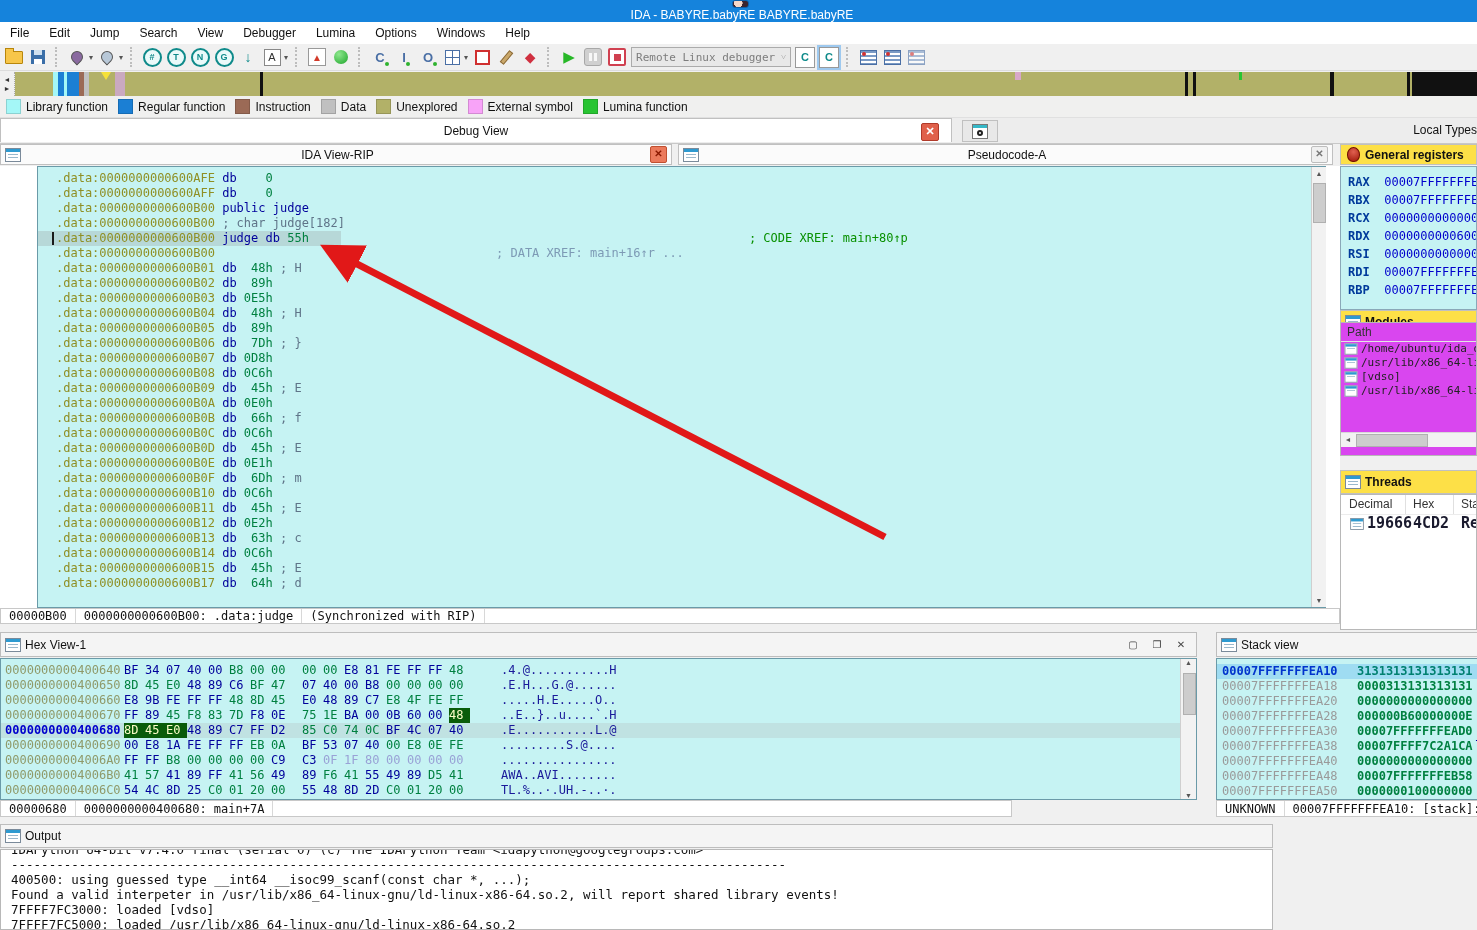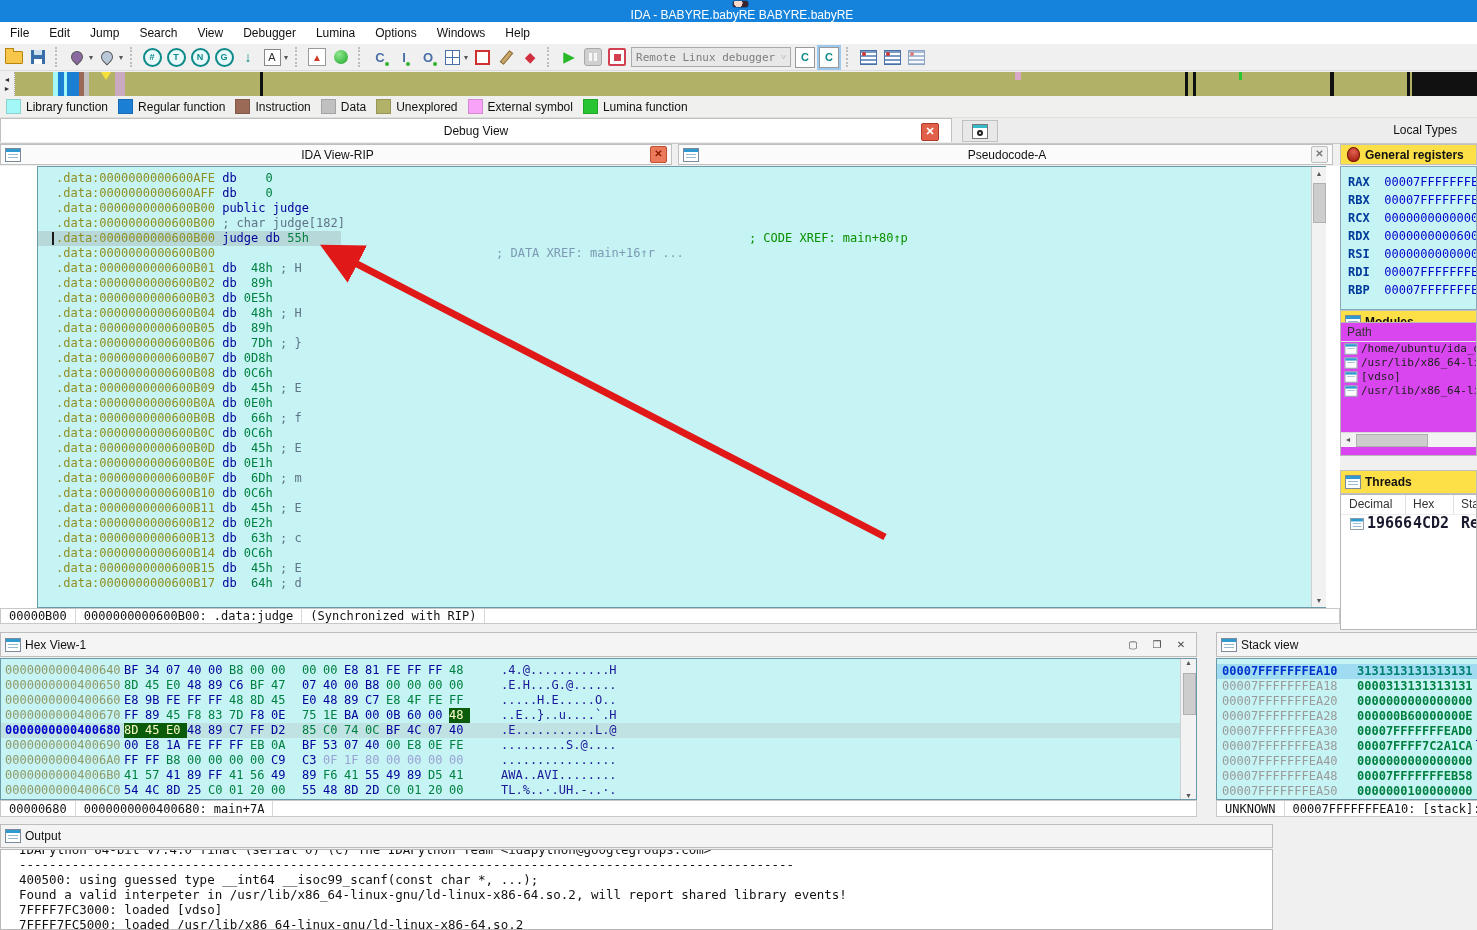--- a/index.html
+++ b/index.html
@@ -65,21 +65,21 @@
   .lg-item{display:flex;align-items:center;margin-right:10px;}
   .lg-sw{width:13px;height:13px;margin-right:5px;border:1px solid rgba(0,0,0,.15);}
   
   .tabbar{position:absolute;left:0;top:118px;width:1477px;height:25px;background:#ededed;border-bottom:1px solid #c8c8c8;}
   .tab-debugview{position:absolute;left:0;top:0;width:952px;height:24px;background:#fff;border:1px solid #c0c0c0;border-bottom:none;box-sizing:border-box;display:flex;align-items:center;justify-content:center;}
   .tab-close{position:absolute;right:12px;top:4px;width:16px;height:16px;background:#e0604a;border:1px solid #b03a2a;border-radius:2px;color:#fff;font-size:11px;line-height:14px;text-align:center;font-weight:bold;}
   .tab-icon{position:absolute;left:962px;top:2px;width:36px;height:22px;background:#e8e8e8;border:1px solid #c0c0c0;box-sizing:border-box;display:flex;align-items:center;justify-content:center;}
   .infoicon{width:14px;height:13px;background:#fff;border:1px solid #777;position:relative;}
   .infoicon::before{content:"";position:absolute;left:0;right:0;top:0;height:3px;background:#35b8c8;}
   .infoicon::after{content:"";position:absolute;left:4px;top:5px;width:6px;height:6px;border-radius:50%;border:2px solid #222;box-sizing:border-box;}
-  .tab-right{position:absolute;left:1000px;top:0;width:477px;height:24px;display:flex;align-items:center;justify-content:flex-end;padding-right:20px;box-sizing:border-box;}
+  .tab-right{position:absolute;left:1000px;top:0;width:477px;height:24px;display:flex;align-items:center;justify-content:flex-end;padding-right:0;box-sizing:border-box;}
   
   .hdr{position:absolute;height:21px;background:#fbfbfb;border:1px solid #c0c0c0;box-sizing:border-box;display:flex;align-items:center;}
   .hdr .ttl{flex:1;text-align:center;}
   .miniwin{width:14px;height:12px;background:#fff;border:1px solid #7a8a9a;position:relative;flex:none;margin:0 4px;}
   .miniwin::before{content:"";position:absolute;left:0;right:0;top:0;height:3px;background:#2e9ad0;}
   .miniwin::after{content:"";position:absolute;left:2px;right:2px;top:5px;height:5px;
      background:repeating-linear-gradient(to bottom,#9ab8cc 0 1px,transparent 1px 3px);}
   .xclose{width:15px;height:15px;margin-right:4px;border-radius:2px;font-size:10px;line-height:13px;text-align:center;font-weight:bold;flex:none;}
   .xclose.red{background:#eb7a5c;border:1px solid #c05030;color:#8a1800;}
   .xclose.gray{background:#f0f0f0;border:1px solid #bdbdbd;color:#777;}
@@ -148,21 +148,21 @@
   .sr .sa{position:absolute;left:5px;color:#9a9a9a;}
   .sr.sel .sa{color:#0033cc;font-weight:bold;}
   .sr .sv{position:absolute;left:140px;color:#008040;font-weight:bold;}
   .sr.sel .sv{color:#008070;}
   .sr .sn{position:absolute;left:258px;color:#00009b;}
   
   .outwin{position:absolute;left:0;top:820px;width:1273px;height:110px;}
   .out-title{position:absolute;left:0;top:4px;width:100%;height:24px;background:#f4f4f4;border:1px solid #bdbdbd;box-sizing:border-box;display:flex;align-items:center;}
   .out-content{position:absolute;left:0;top:29px;width:100%;height:81px;background:#fff;border:1px solid #b8b8b8;box-sizing:border-box;overflow:hidden;font-family:"DejaVu Sans Mono",monospace;font-size:12.5px;color:#111;}
   .out-lines{margin-top:-8px;}
-  .ol{height:15px;line-height:15px;white-space:pre;padding-left:18px;}
+  .ol{height:15px;line-height:15px;white-space:pre;padding-left:10px;}
 </style>
 </head>
 <body>
 
 <div id="app">
 
   <div class="titlebar">
     <div class="app-icon"></div>
     <span class="title-text">IDA - BABYRE.babyRE BABYRE.babyRE</span>
   </div>
@@ -482,21 +482,21 @@
         <div class="hx"><span class="ha">0000000000400690</span><span class="hb"><span class="byte bn">00</span><span class="byte bn">E8</span><span class="byte bn">1A</span><span class="byte bn">FE</span><span class="byte bn">FF</span><span class="byte bn">FF</span><span class="byte bg">EB</span><span class="byte bg">0A</span><span class="byte bn gap">BF</span><span class="byte bn">53</span><span class="byte bn">07</span><span class="byte bn">40</span><span class="byte bg">00</span><span class="byte bg">E8</span><span class="byte bg">0E</span><span class="byte bg">FE</span></span><span class="ht">.........S.@....</span></div>
         <div class="hx"><span class="ha">00000000004006A0</span><span class="hb"><span class="byte bn">FF</span><span class="byte bn">FF</span><span class="byte bg">B8</span><span class="byte bg">00</span><span class="byte bg">00</span><span class="byte bg">00</span><span class="byte bg">00</span><span class="byte bn">C9</span><span class="byte bn gap">C3</span><span class="byte bm">0F</span><span class="byte bm">1F</span><span class="byte bm">80</span><span class="byte bm">00</span><span class="byte bm">00</span><span class="byte bm">00</span><span class="byte bm">00</span></span><span class="ht">................</span></div>
         <div class="hx"><span class="ha">00000000004006B0</span><span class="hb"><span class="byte bg">41</span><span class="byte bg">57</span><span class="byte bn">41</span><span class="byte bn">89</span><span class="byte bn">FF</span><span class="byte bg">41</span><span class="byte bg">56</span><span class="byte bn">49</span><span class="byte bn gap">89</span><span class="byte bg">F6</span><span class="byte bg">41</span><span class="byte bn">55</span><span class="byte bn">49</span><span class="byte bn">89</span><span class="byte bg">D5</span><span class="byte bg">41</span></span><span class="ht">AWA..AVI........</span></div>
         <div class="hx"><span class="ha">00000000004006C0</span><span class="hb"><span class="byte bn">54</span><span class="byte bn">4C</span><span class="byte bn">8D</span><span class="byte bn">25</span><span class="byte bg">C0</span><span class="byte bg">01</span><span class="byte bg">20</span><span class="byte bg">00</span><span class="byte bn gap">55</span><span class="byte bn">48</span><span class="byte bn">8D</span><span class="byte bn">2D</span><span class="byte bg">C0</span><span class="byte bg">01</span><span class="byte bg">20</span><span class="byte bg">00</span></span><span class="ht">TL.%..·.UH.-..·.</span></div>
       </div>
     <div class="hex-vscroll">
       <div class="up" style="position:absolute;top:0;width:100%;text-align:center;font-size:7px;color:#555;">▲</div>
       <div class="dn" style="position:absolute;bottom:0;width:100%;text-align:center;font-size:7px;color:#555;">▼</div>
       <div class="thumb" style="position:absolute;left:2px;top:14px;width:11px;height:40px;background:#cdcdcd;border:1px solid #b0b0b0;"></div>
     </div>
-    <div class="statusbar" id="hex-status" style="left:0;top:168px;width:1197px;height:17px;">
+    <div class="statusbar" id="hex-status" style="left:0;top:168px;width:1012px;height:17px;">
         <span class="seg">00000680</span>
         <span class="seg">0000000000400680: main+7A</span>
       </div>
   </div>
 
   <div class="stackwin">
     <div class="hex-title">
       <div class="miniwin"></div>
       <span>Stack view</span>
     </div>

